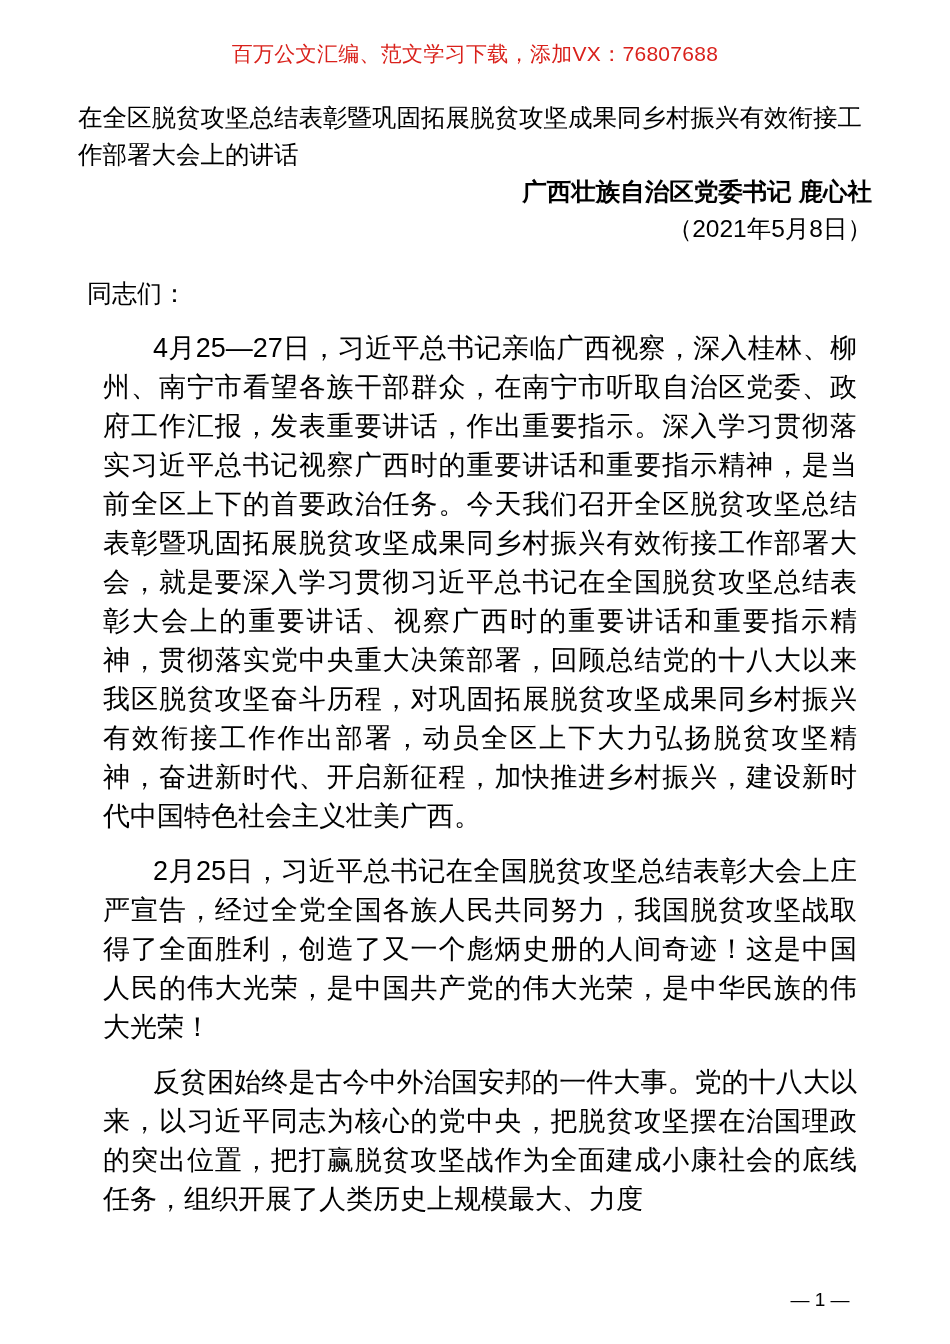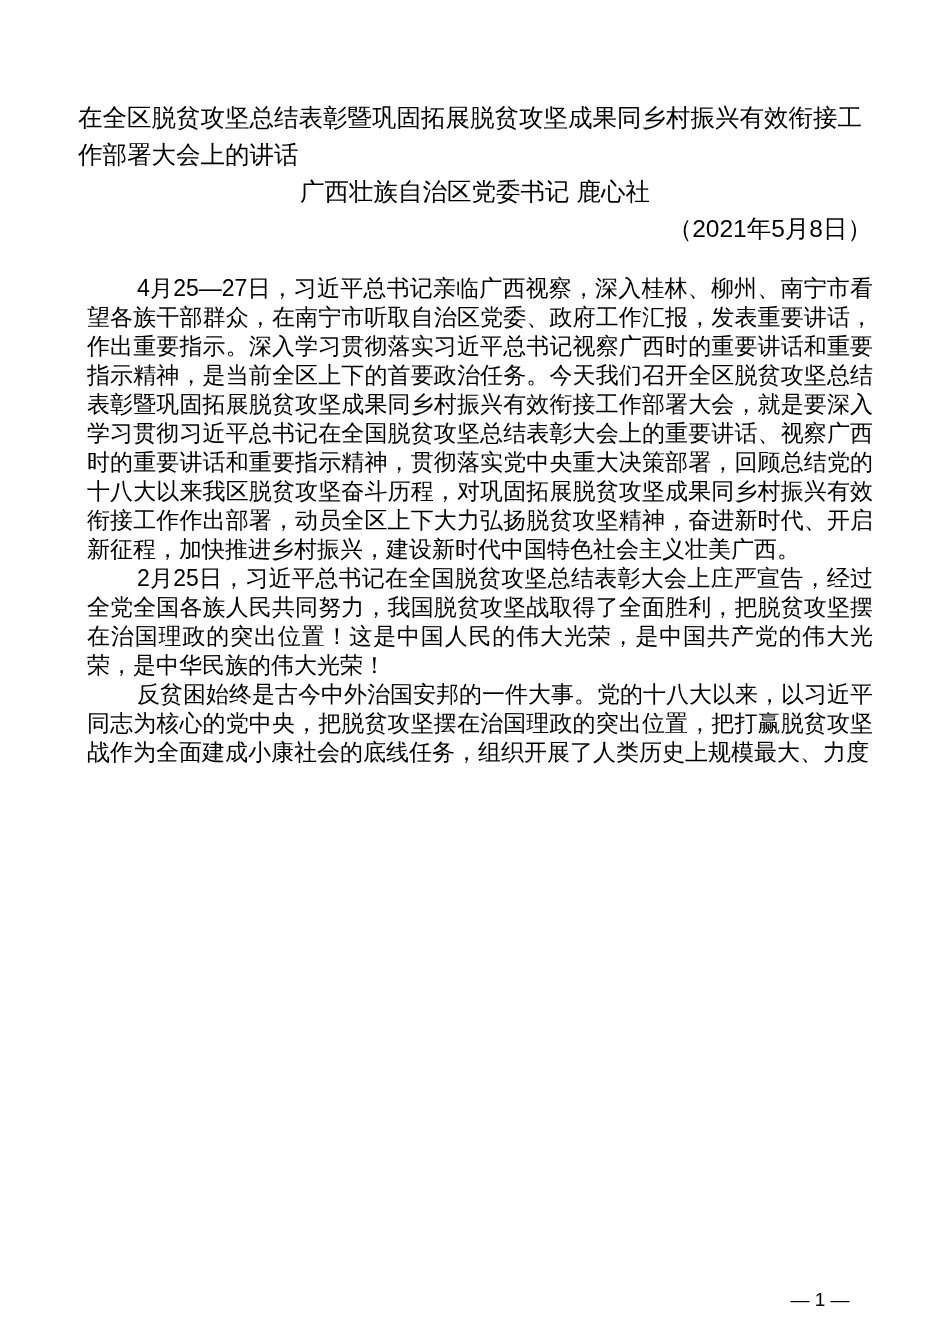--- a/index.html
+++ b/index.html
@@ -50,22 +50,22 @@
     line-height: 37px;
     text-align: left;
     margin: 0;
     font-weight: normal;
     letter-spacing: 0px;
   }
   .doc-byline {
     font-size: 24.5px;
     line-height: 37px;
     margin: 0;
-    text-align: center;
-    font-weight: normal;
+    text-align: right;
+    font-weight: bold;
   }
   .doc-date {
     font-size: 24.5px;
     line-height: 37px;
     margin: 0;
     text-align: right;
     font-weight: normal;
   }
 
   
@@ -76,23 +76,23 @@
     width: 786px;
   }
   .salutation {
     font-size: 25px;
     line-height: 39px;
     margin: 0;
     text-align: justify;
     text-justify: inter-ideograph;
   }
   .para {
-    font-size: 23px;
-    line-height: 29px;
-    margin: 0;
+    font-size: 27px;
+    line-height: 39px;
+    margin: 16px;
     text-indent: 50px;
     text-align: justify;
     text-justify: inter-ideograph;
     text-align-last: left;
   }
 
   
   .page-footer {
     position: absolute;
     top: 1288px;
@@ -106,30 +106,32 @@
   .page-footer .footer-inner {
     display: inline-block;
     margin-left: 690px;
   }
 </style>
 </head>
 <body>
 
 <div class="page">
 
+  <div class="promo-header">百万公文汇编、范文学习下载，添加VX：76807688</div>
 
   <div class="title-block">
     <h1 class="doc-title">在全区脱贫攻坚总结表彰暨巩固拓展脱贫攻坚成果同乡村振兴有效衔接工作部署大会上的讲话</h1>
     <div class="doc-byline">广西壮族自治区党委书记  鹿心社</div>
     <div class="doc-date">（2021年5月8日）</div>
   </div>
 
   <div class="body-block">
+    <p class="salutation">同志们：</p>
     <p class="para">4月25—27日，习近平总书记亲临广西视察，深入桂林、柳州、南宁市看望各族干部群众，在南宁市听取自治区党委、政府工作汇报，发表重要讲话，作出重要指示。深入学习贯彻落实习近平总书记视察广西时的重要讲话和重要指示精神，是当前全区上下的首要政治任务。今天我们召开全区脱贫攻坚总结表彰暨巩固拓展脱贫攻坚成果同乡村振兴有效衔接工作部署大会，就是要深入学习贯彻习近平总书记在全国脱贫攻坚总结表彰大会上的重要讲话、视察广西时的重要讲话和重要指示精神，贯彻落实党中央重大决策部署，回顾总结党的十八大以来我区脱贫攻坚奋斗历程，对巩固拓展脱贫攻坚成果同乡村振兴有效衔接工作作出部署，动员全区上下大力弘扬脱贫攻坚精神，奋进新时代、开启新征程，加快推进乡村振兴，建设新时代中国特色社会主义壮美广西。</p>
-    <p class="para">2月25日，习近平总书记在全国脱贫攻坚总结表彰大会上庄严宣告，经过全党全国各族人民共同努力，我国脱贫攻坚战取得了全面胜利，把脱贫攻坚摆在治国理政的突出位置！这是中国人民的伟大光荣，是中国共产党的伟大光荣，是中华民族的伟大光荣！</p>
+    <p class="para">2月25日，习近平总书记在全国脱贫攻坚总结表彰大会上庄严宣告，经过全党全国各族人民共同努力，我国脱贫攻坚战取得了全面胜利，创造了又一个彪炳史册的人间奇迹！这是中国人民的伟大光荣，是中国共产党的伟大光荣，是中华民族的伟大光荣！</p>
     <p class="para">反贫困始终是古今中外治国安邦的一件大事。党的十八大以来，以习近平同志为核心的党中央，把脱贫攻坚摆在治国理政的突出位置，把打赢脱贫攻坚战作为全面建成小康社会的底线任务，组织开展了人类历史上规模最大、力度</p>
   </div>
 
   <div class="page-footer">
     <span class="footer-inner">— 1 —</span>
   </div>
 
 </div>
 
 </body></html>

